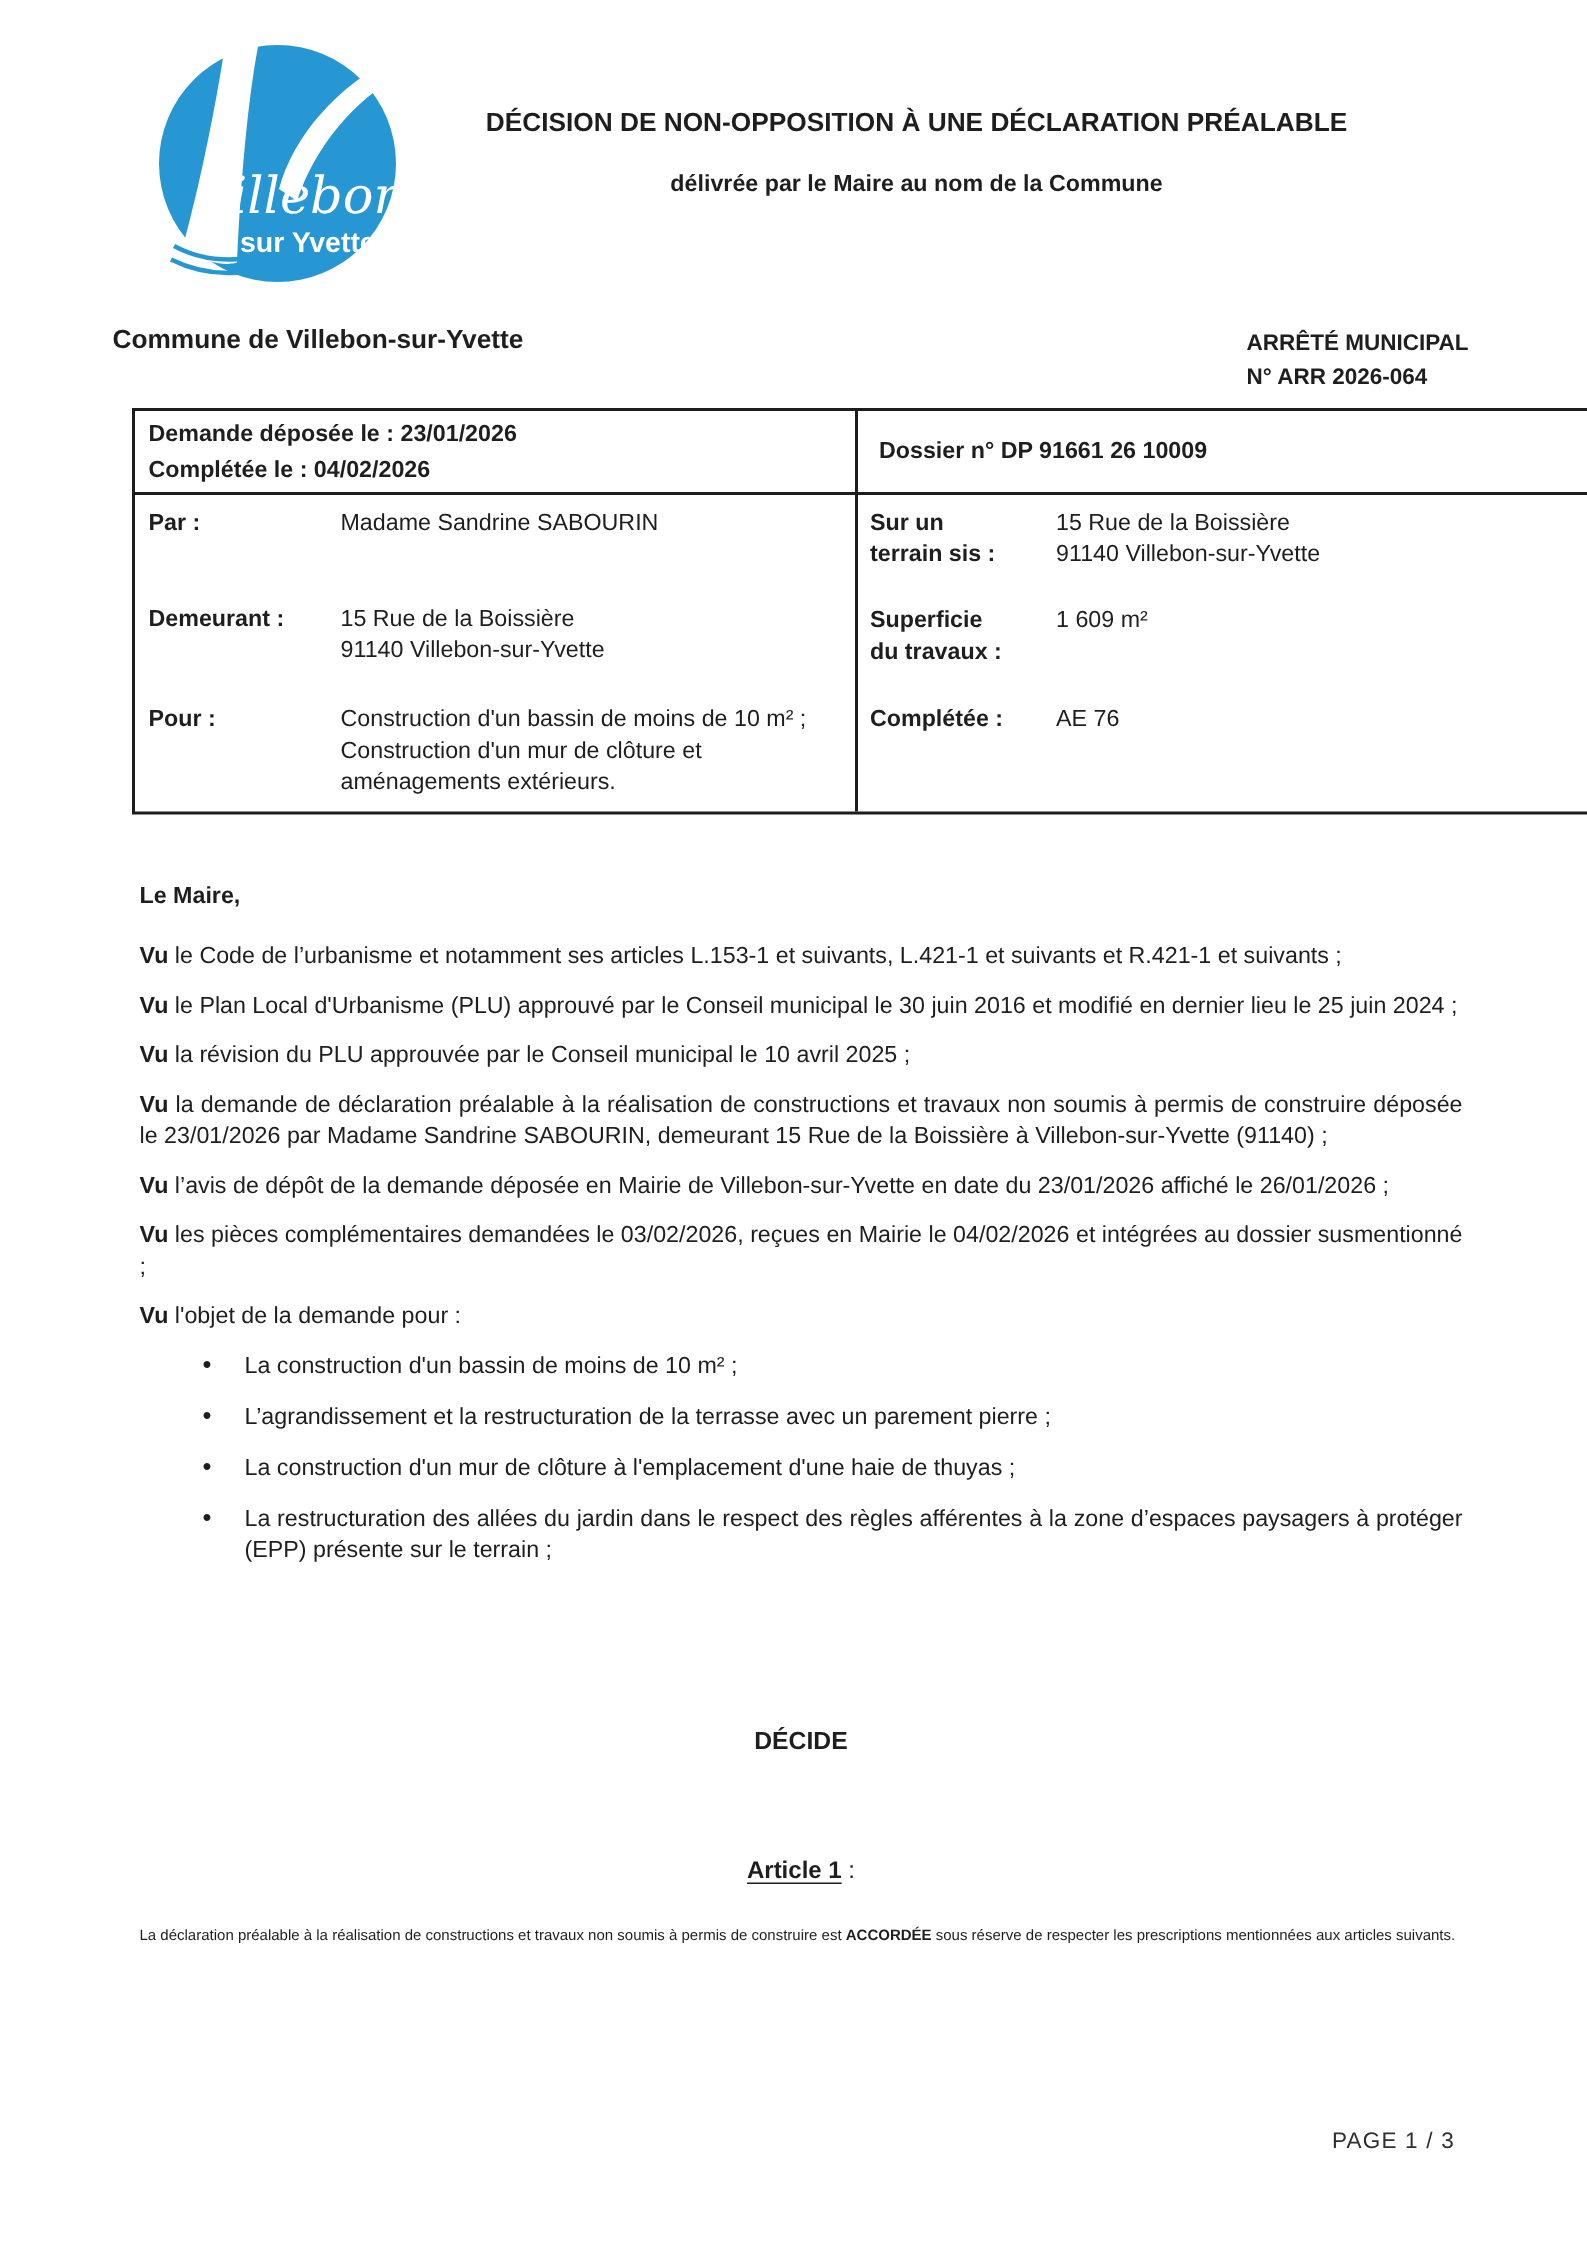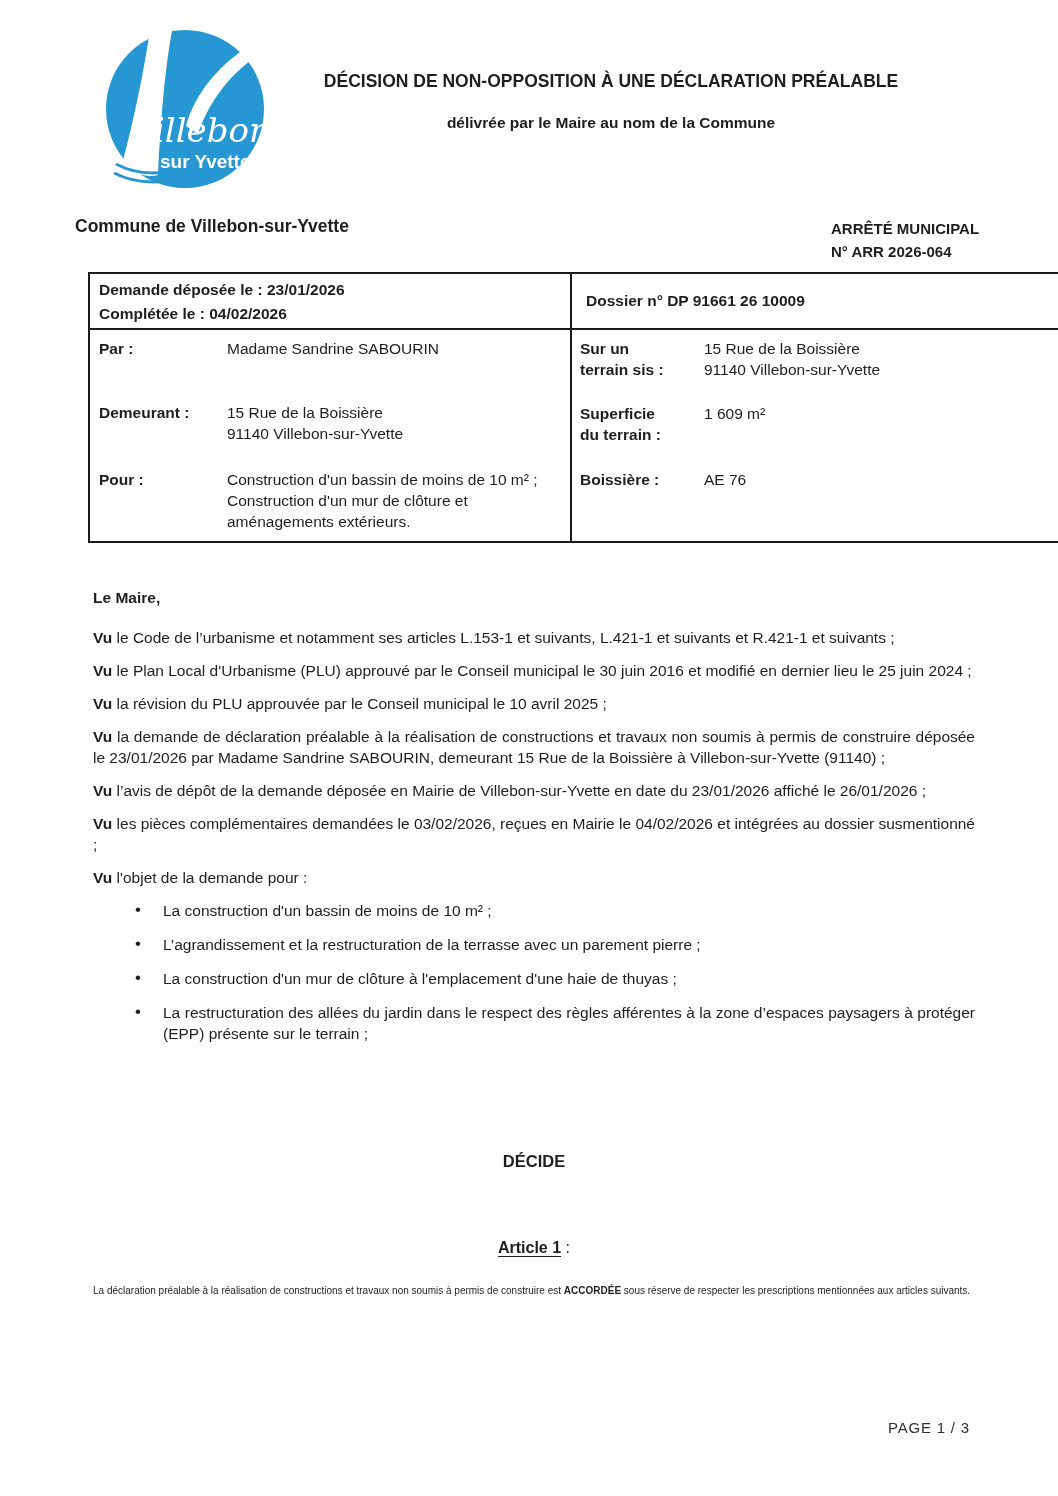--- a/index.html
+++ b/index.html
@@ -115,25 +115,25 @@
       </div>
       <div class="cell-right">
         <div class="pair gap-r1">
           <span class="lbl">Sur un
 terrain sis :</span>
           <span class="val">15 Rue de la Boissière
 91140 Villebon-sur-Yvette</span>
         </div>
         <div class="pair gap-r2">
           <span class="lbl">Superficie
-du terrain :</span>
+du travaux :</span>
           <span class="val">1 609 m²</span>
         </div>
         <div class="pair">
-          <span class="lbl">Boissière :</span>
+          <span class="lbl">Complétée :</span>
           <span class="val">AE 76</span>
         </div>
       </div>
     </div>
   </div>
 
   <div class="body-text">
     <p class="salutation">Le Maire,</p>
 
     <p class="para"><b>Vu</b> <span>le Code de l’urbanisme et notamment ses articles L.153-1 et suivants, L.421-1 et suivants et R.421-1 et suivants ;</span></p>

